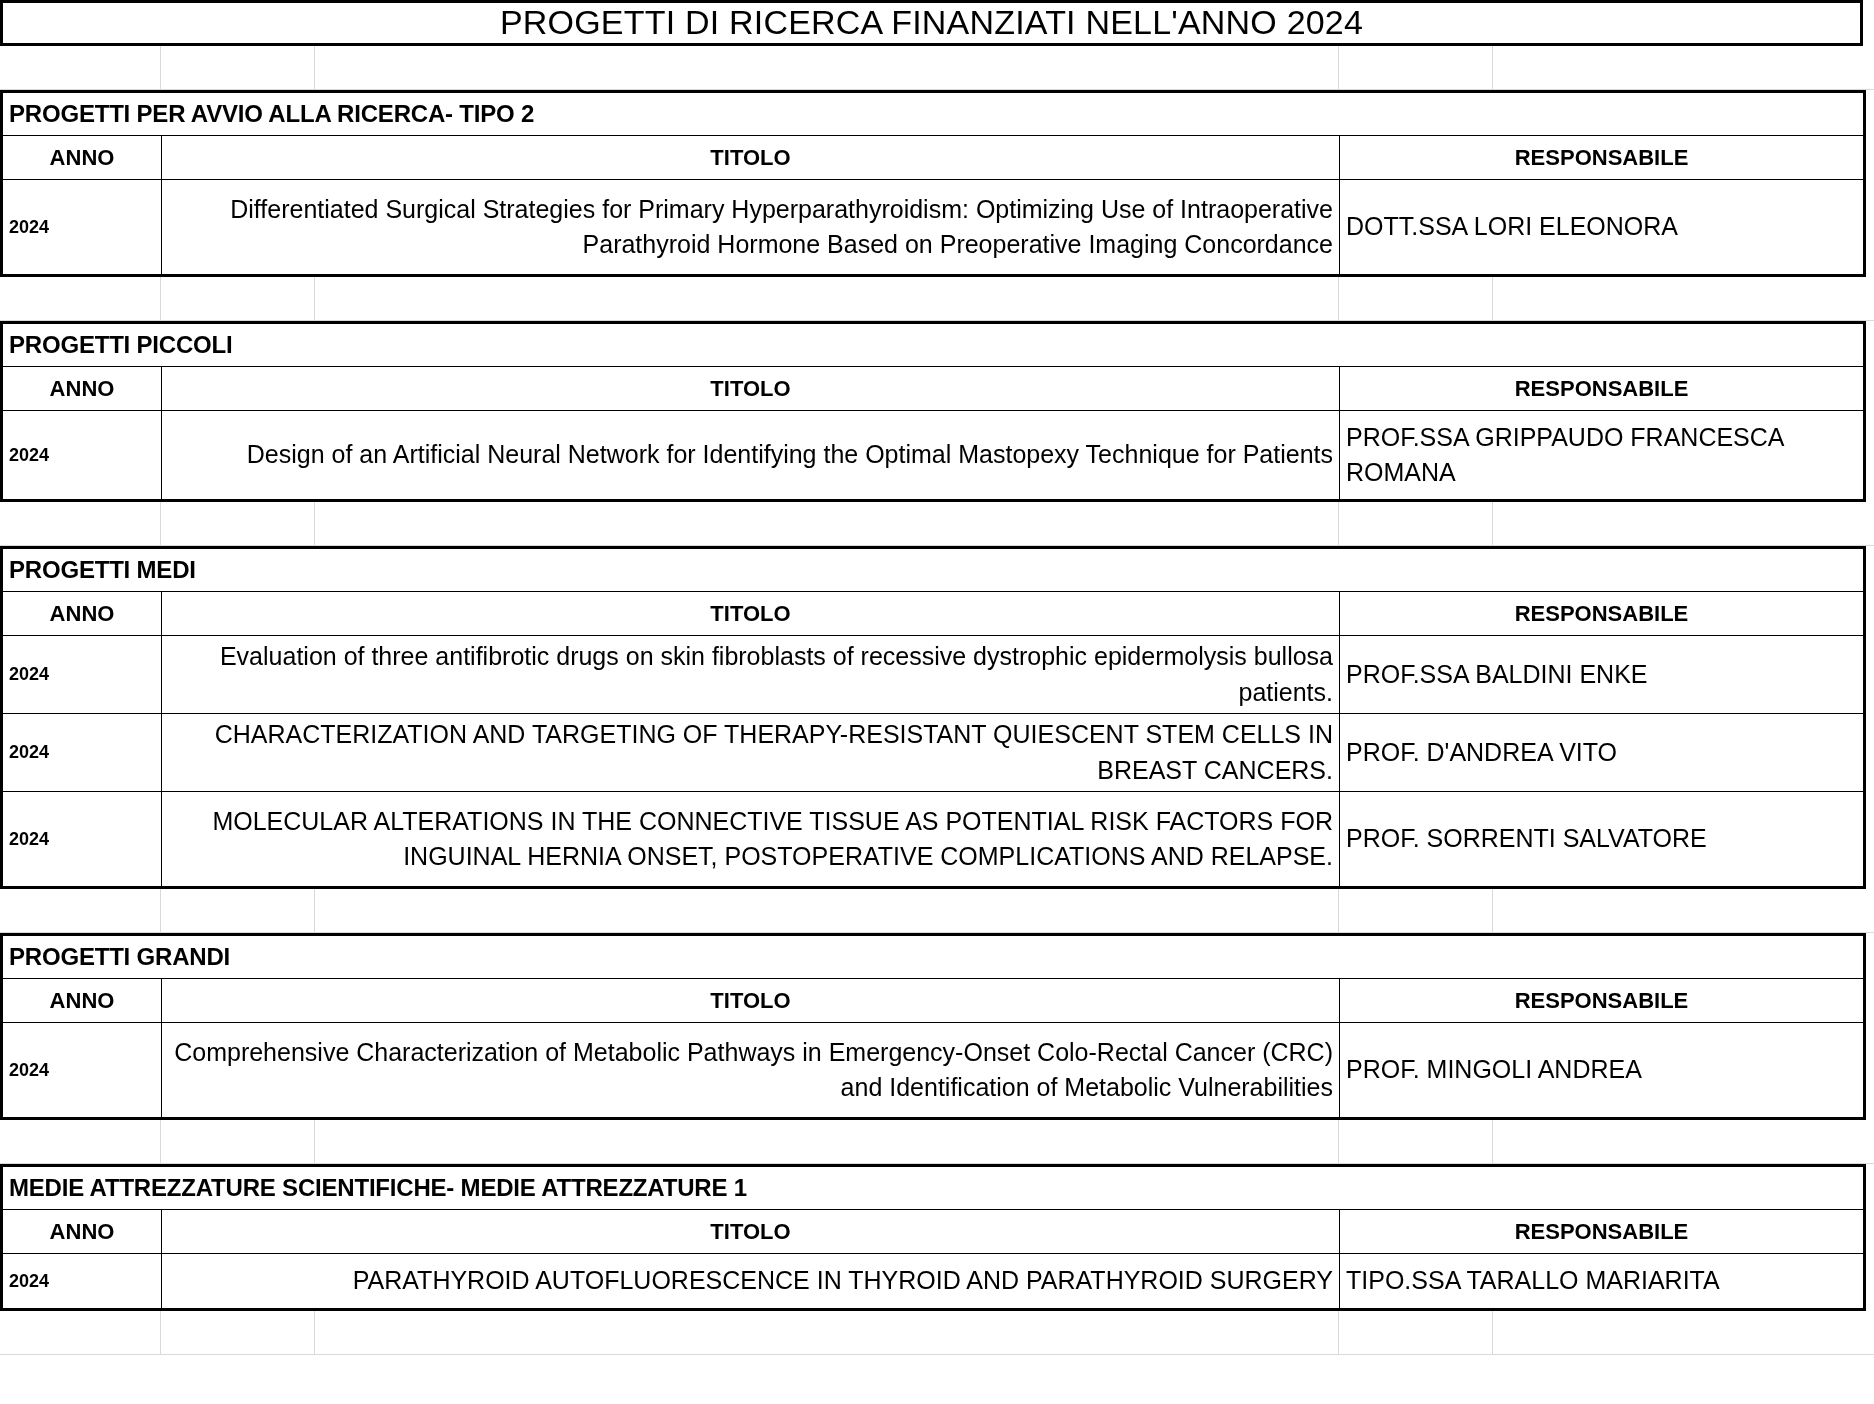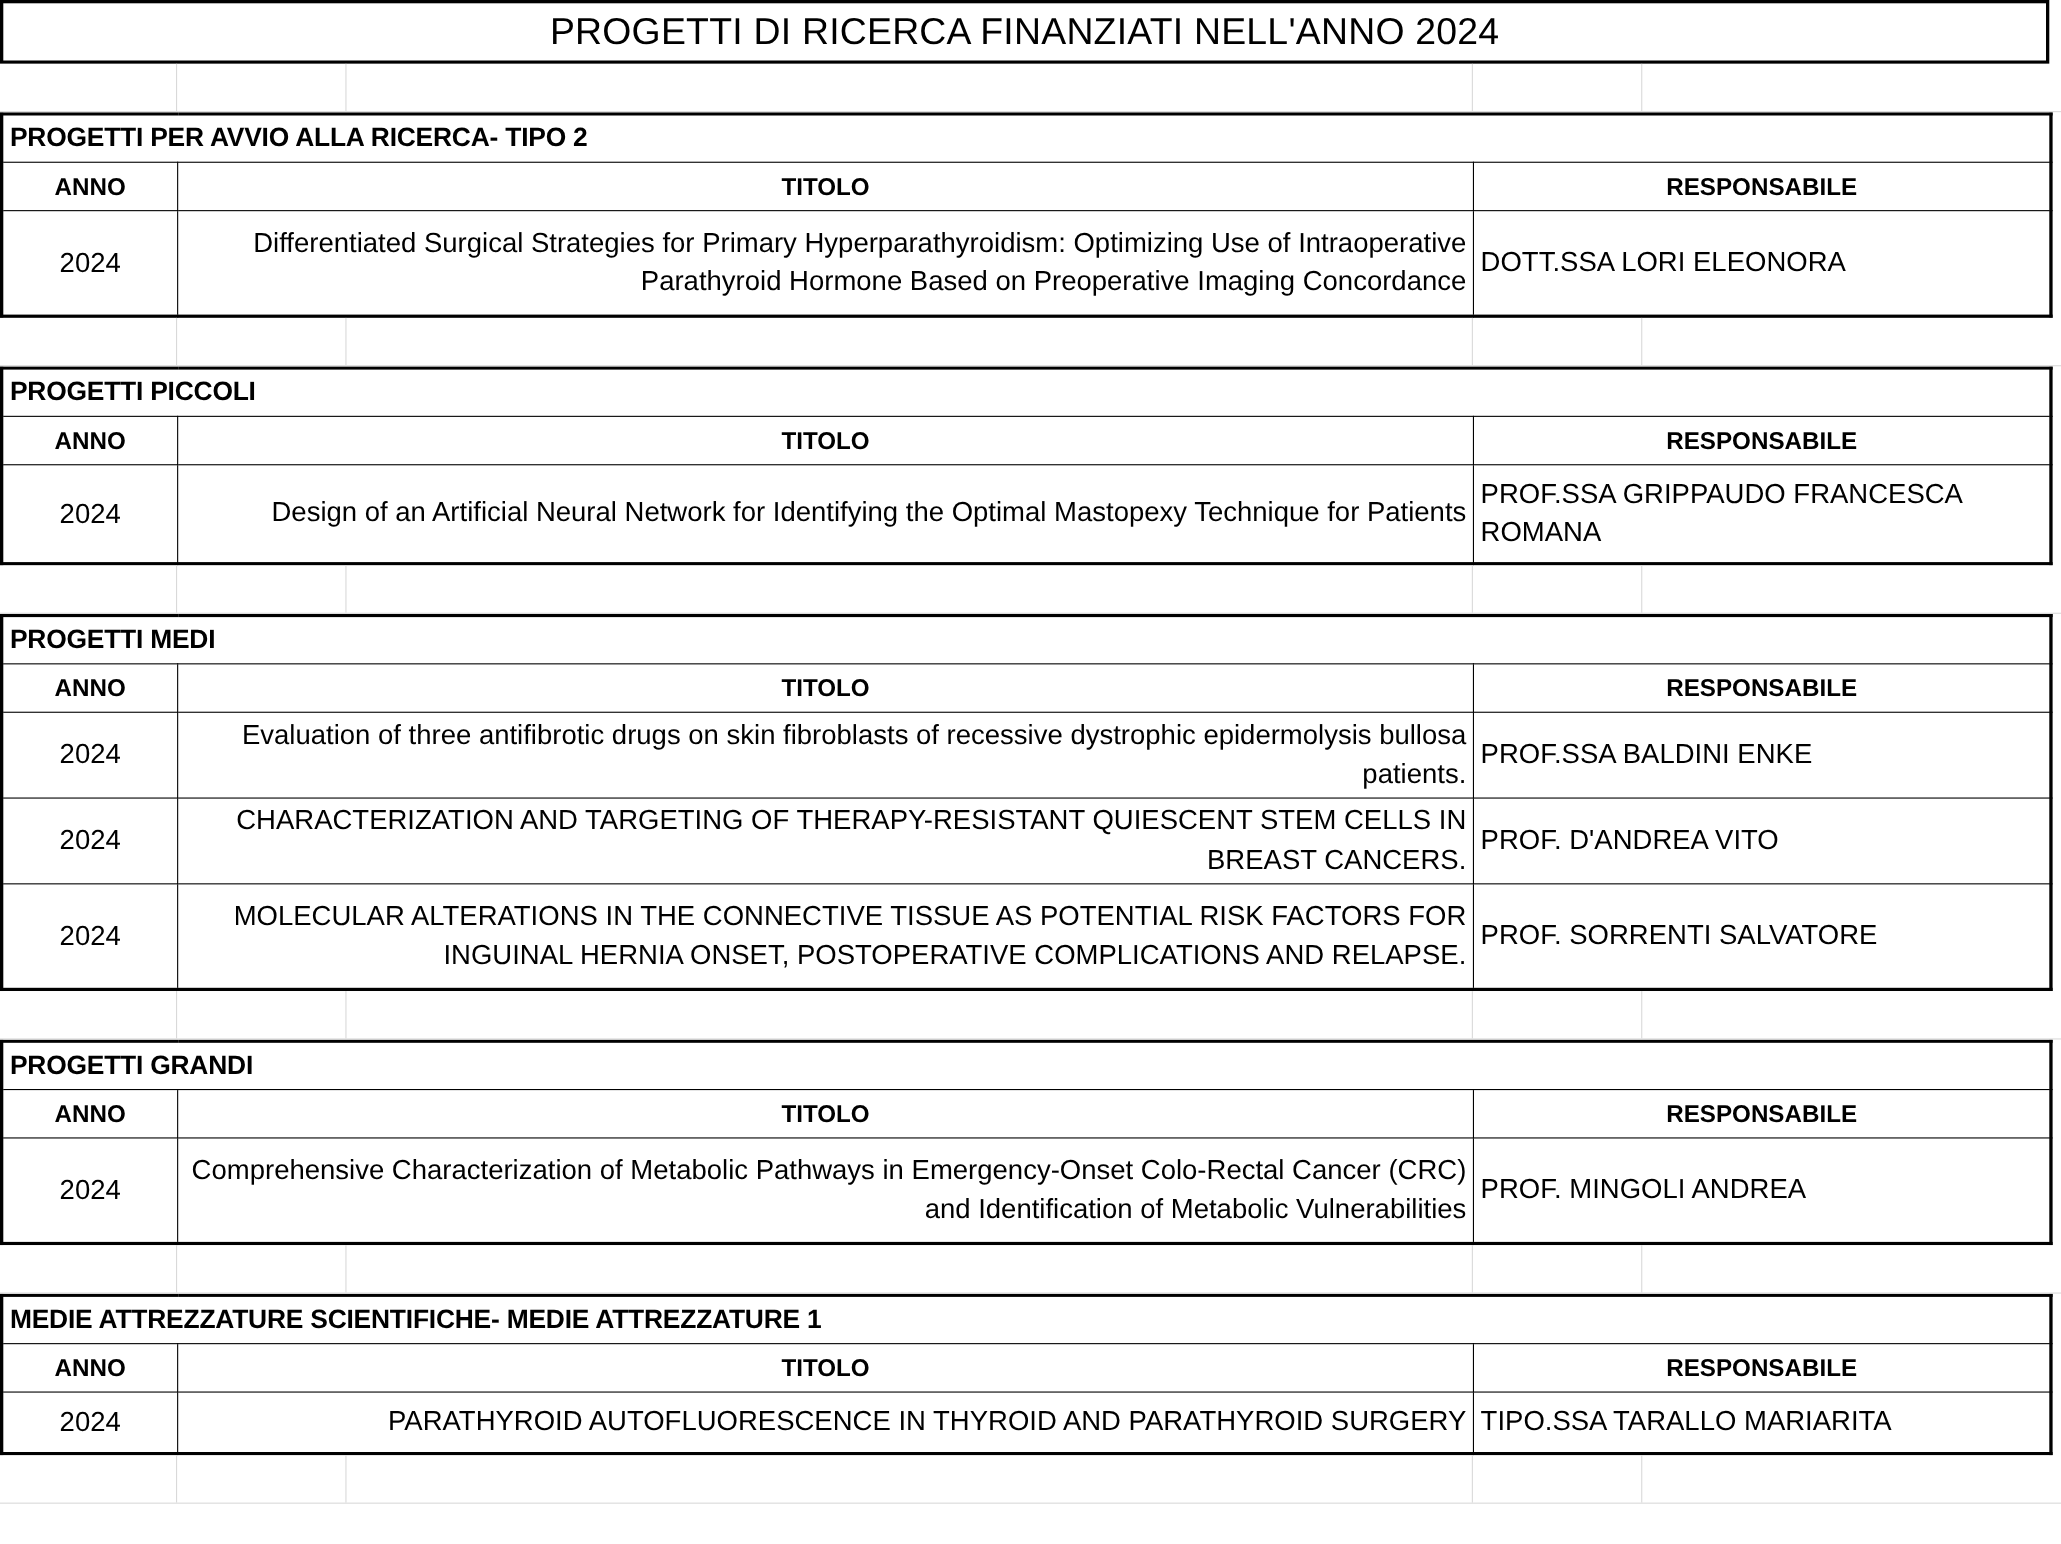--- a/index.html
+++ b/index.html
@@ -81,45 +81,44 @@
   td.colhead {
     height: 44px;
     font-size: 22px;
     font-weight: bold;
     text-align: center;
     border-bottom: 3px solid #000000;
   }
 
   
   td.anno {
-    text-align: center;
-    font-size: 25px;
-    font-weight: normal;
+    text-align: left;
+    font-size: 18px;
+    font-weight: bold;
   }
   td.titolo {
     text-align: right;
     font-size: 25px;
     line-height: 1.42;
     padding-left: 10px;
     padding-right: 8px;
   }
   td.resp {
     text-align: left;
     font-size: 25px;
     line-height: 1.42;
   }
 
   
   .titlebar {
     width: 1863px;
-    height: 58px;
+    height: 46px;
     box-sizing: border-box;
     border: 3px solid #000000;
     display: flex;
-    align-items: center;
     justify-content: center;
     background: #ffffff;
   }
   .titlebar .t {
     font-size: 34px;
     font-weight: normal;
     letter-spacing: 0.2px;
     white-space: nowrap;
   }
 </style>

